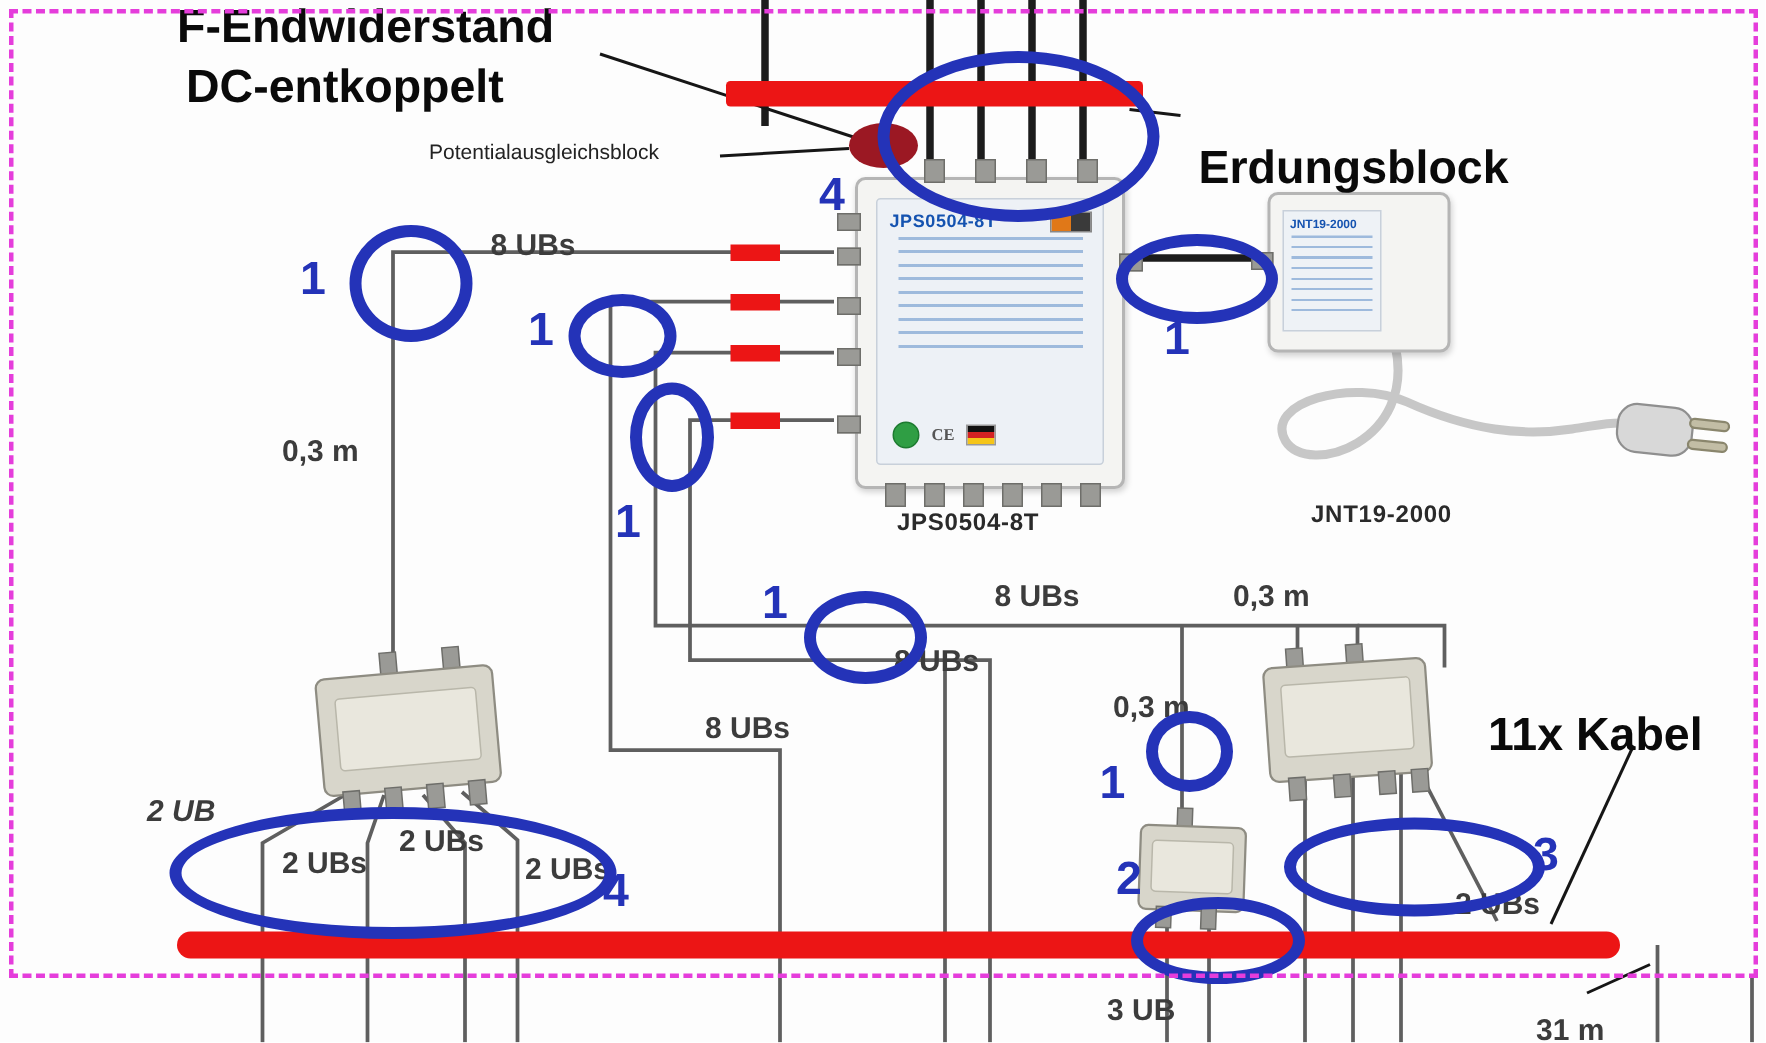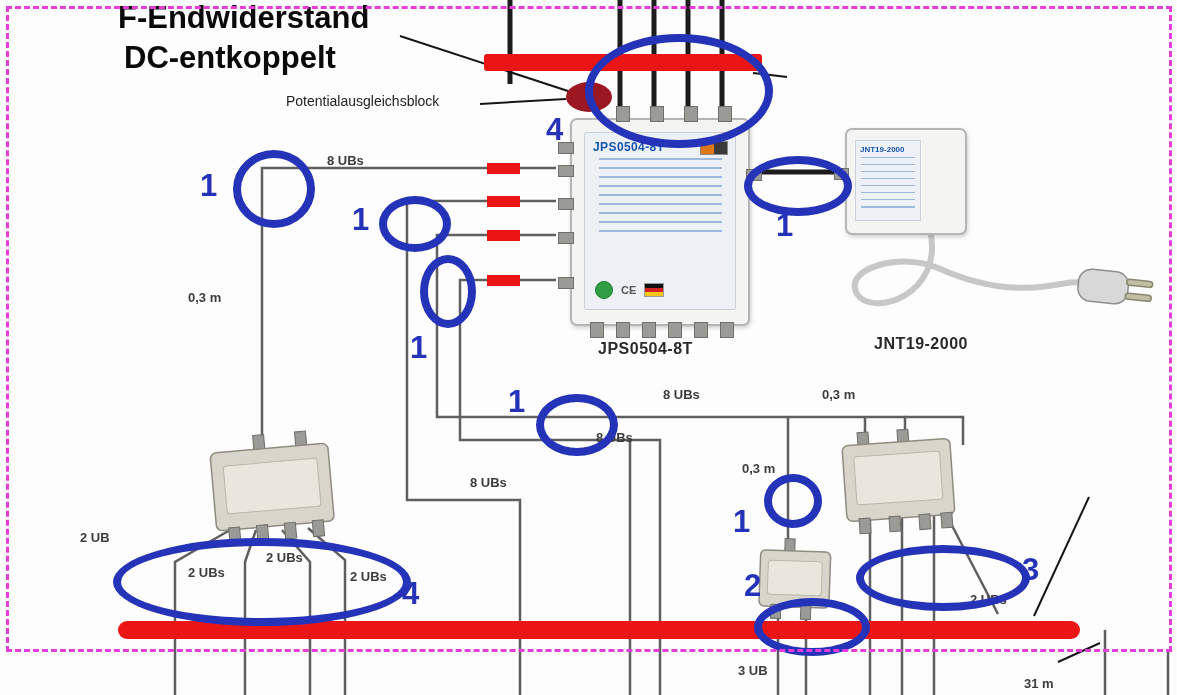--- a/index.html
+++ b/index.html
@@ -24,36 +24,36 @@
   .plug .pin{fill:#c2bda5;stroke:#8a866d;}
   .sp-body{fill:#d8d6cb;stroke:#8e8c82;stroke-width:1.5;}
   .sp-face{fill:#e9e7dd;stroke:#b9b7aa;stroke-width:1;}
   .sp-conn{fill:#9a9a96;stroke:#6e6e6a;stroke-width:1;}
   
   .device{position:absolute;background:#f4f4f2;border:2px solid #b5b5b5;border-radius:7px;box-shadow:1px 2px 4px rgba(0,0,0,.18);}
   .ms-sticker{position:absolute;left:12px;right:12px;top:12px;bottom:14px;background:#edf1f6;border:1px solid #c8d0da;border-radius:3px;overflow:hidden;}
   .ms-model{color:#1553b0;font-size:12px;font-weight:bold;margin:7px 0 4px 8px;letter-spacing:.4px;}
   .ms-chip{position:absolute;top:8px;right:7px;width:26px;height:12px;background:linear-gradient(90deg,#e07818 50%,#3a3a3a 50%);border:1px solid #888;}
   .ms-lines{margin:4px auto 0;width:82%;height:74px;background:repeating-linear-gradient(#8fb0d8 0 2px,transparent 2px 9px);opacity:.85;}
-  .ms-bottom{position:absolute;left:10px;right:10px;bottom:10px;display:flex;align-items:center;gap:8px;}
+  .ms-bottom{position:absolute;left:10px;right:10px;bottom:10px;display:flex;align-items:center;gap:8px;font-family:Liberation Serif, serif;}
   .green-dot{width:16px;height:16px;border-radius:50%;background:#2f9e44;border:1px solid #1d7a30;display:inline-block;}
   .ce{color:#555;font-weight:bold;font-size:11px;}
   .flag{width:18px;height:12px;display:inline-block;background:linear-gradient(180deg,#111 33%,#d42222 33% 66%,#f5c518 66%);border:1px solid #999;}
   .psu-sticker{position:absolute;left:8px;top:10px;width:64px;bottom:12px;background:#eef2f6;border:1px solid #c8d0da;overflow:hidden;}
   .psu-model{color:#1553b0;font-size:8px;font-weight:bold;margin:4px 3px 3px 4px;}
   .psu-lines{margin:2px auto 0;width:84%;height:52px;background:repeating-linear-gradient(#8fb0d8 0 1.5px,transparent 1.5px 7px);opacity:.85;}
   .conn{position:absolute;background:#9a9a96;border:1px solid #6e6e6a;}
   
   .redbar{position:absolute;background:var(--bar-red,#ec1515);}
   .terminator{position:absolute;width:33px;height:11px;background:var(--bar-red,#ec1515);}
   .darkdot{position:absolute;left:566px;top:82px;width:46px;height:30px;border-radius:50%;background:var(--dark-red,#9b1823);}
   
   .big-label{position:absolute;font-size:31px;font-weight:bold;color:#0a0a0a;white-space:nowrap;}
   .small-label{position:absolute;font-size:14px;color:#222;white-space:nowrap;}
-  .cable-label{position:absolute;font-size:13px;font-weight:bold;color:#3c3c3c;white-space:nowrap;}
+  .cable-label{position:absolute;font-size:20px;font-weight:bold;color:#3c3c3c;white-space:nowrap;}
   .device-label{position:absolute;font-size:16px;font-weight:bold;color:#2a2a2a;letter-spacing:.5px;white-space:nowrap;}
   .marker{position:absolute;border:8px solid var(--marker-blue,#2433b8);border-radius:50%;background:transparent;}
   .count{position:absolute;font-size:31px;font-weight:bold;color:var(--marker-blue,#2433b8);}
   .border-dashed{position:absolute;left:6px;top:6px;width:1160px;height:640px;border:3px dashed var(--border-magenta,#e53ddb);pointer-events:none;}
 </style>
 </head>
 <body>
 
 <div id="stage">
 
@@ -172,29 +172,31 @@
   <div class="darkdot"></div>
 
   <div class="terminator" style="left:487px;top:163px;"></div>
   <div class="terminator" style="left:487px;top:196px;"></div>
   <div class="terminator" style="left:487px;top:230px;"></div>
   <div class="terminator" style="left:487px;top:275px;"></div>
 
   <span class="big-label" style="left:124px;top:40px;">DC-entkoppelt</span>
   <span class="big-label" style="left:118px;top:0px;">F-Endwiderstand</span>
   <span class="small-label" style="left:286px;top:93px;">Potentialausgleichsblock</span>
+  <span class="big-label" style="left:799px;top:94px;">Erdungsblock</span>
+  <span class="big-label" style="left:992px;top:472px;">11x Kabel</span>
 
   <span class="cable-label" style="left:327px;top:153px;">8 UBs</span>
   <span class="cable-label" style="left:188px;top:290px;">0,3 m</span>
   <span class="cable-label" style="left:663px;top:387px;">8 UBs</span>
   <span class="cable-label" style="left:822px;top:387px;">0,3 m</span>
   <span class="cable-label" style="left:596px;top:430px;">8 UBs</span>
   <span class="cable-label" style="left:470px;top:475px;">8 UBs</span>
   <span class="cable-label" style="left:742px;top:461px;">0,3 m</span>
-  <span class="cable-label" style="left:80px;top:530px;">2 UB</span>
+  <span class="cable-label" style="left:98px;top:530px;font-style:italic;">2 UB</span>
   <span class="cable-label" style="left:266px;top:550px;">2 UBs</span>
   <span class="cable-label" style="left:188px;top:565px;">2 UBs</span>
   <span class="cable-label" style="left:350px;top:569px;">2 UBs</span>
   <span class="cable-label" style="left:970px;top:592px;">2 UBs</span>
   <span class="cable-label" style="left:738px;top:663px;">3 UB</span>
   <span class="cable-label" style="left:1024px;top:660px;margin-top:16px;">31 m</span>
 
   <span class="device-label" style="left:598px;top:340px;">JPS0504-8T</span>
   <span class="device-label" style="left:874px;top:335px;">JNT19-2000</span>
 

